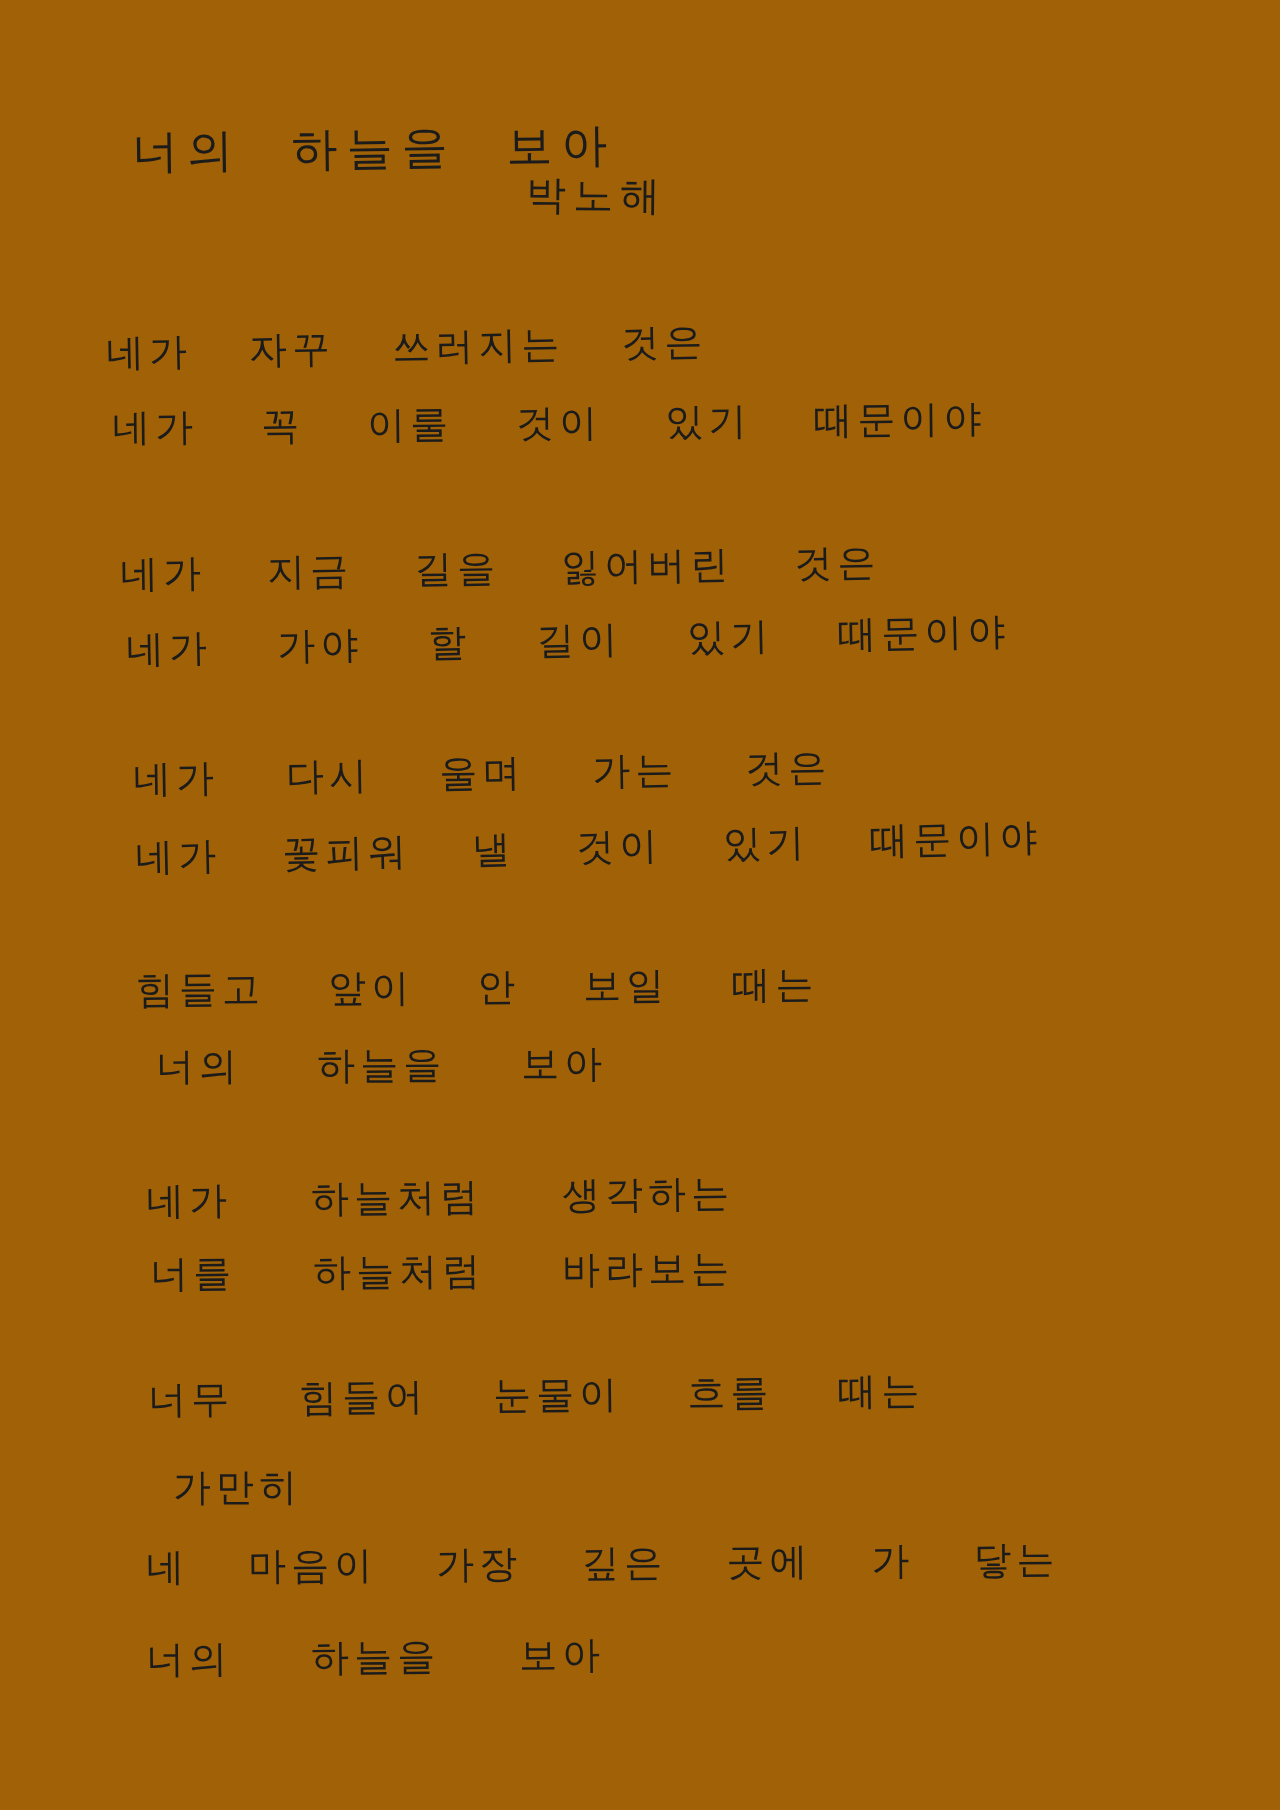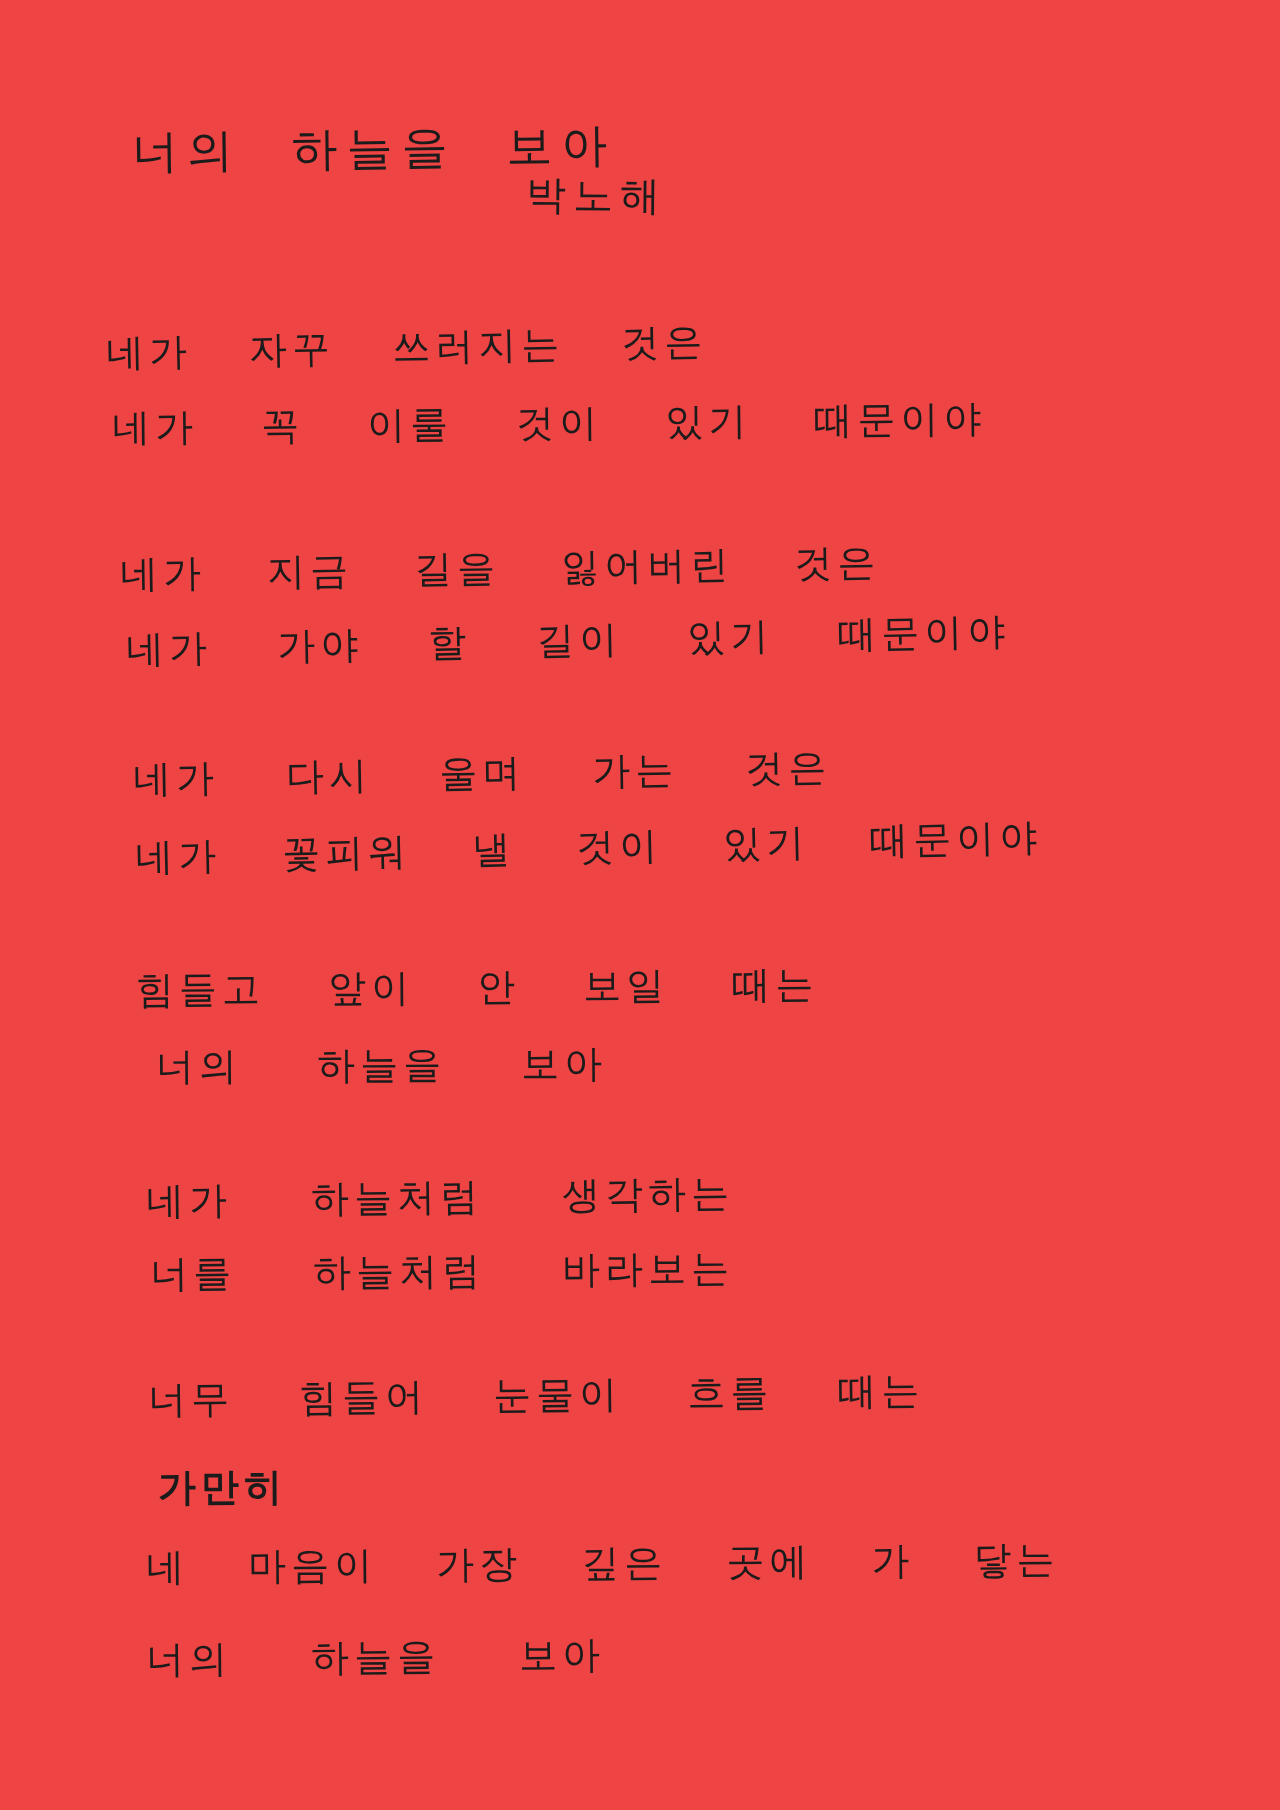--- a/index.html
+++ b/index.html
@@ -11,21 +11,21 @@
     height: 1810px;
     background: #ffffff;
     position: relative;
     overflow: hidden;
     font-family: "DejaVu Sans", "Liberation Sans", sans-serif;
     color: #1b1b1b;
   }
   .page {
     position: absolute;
     inset: 0;
-    background: #ef4444;
+    background: #a16207;
   }
   .hand {
     position: absolute;
     white-space: nowrap;
     color: #1b1b1b;
     font-weight: 400;
   }
   .title {
     top: 118px;
     left: 132px;
@@ -56,21 +56,21 @@
   .l4  { top: 748px;  left: 133px; transform: rotate(-1.0deg); word-spacing: 50px; }
   .l5  { top: 822px;  left: 135px; transform: rotate(-1.3deg); word-spacing: 44px; }
   
   .l6  { top: 962px;  left: 136px; transform: rotate(-0.5deg); word-spacing: 46px; }
   .l7  { top: 1040px; left: 156px; transform: rotate(-0.4deg); word-spacing: 58px; }
   
   .l8  { top: 1172px; left: 146px; transform: rotate(-0.8deg); word-spacing: 62px; }
   .l9  { top: 1246px; left: 150px; transform: rotate(-0.6deg); word-spacing: 60px; }
   
   .l10 { top: 1370px; left: 148px; transform: rotate(-0.7deg); word-spacing: 48px; }
-  .l11 { top: 1462px; left: 158px; transform: rotate(-0.3deg); font-weight: bold; }
+  .l11 { top: 1462px; left: 173px; transform: rotate(-0.3deg); }
   .l12 { top: 1538px; left: 146px; transform: rotate(-0.5deg); word-spacing: 42px; }
   
   .l13 { top: 1632px; left: 146px; transform: rotate(-0.6deg); word-spacing: 62px; }
 </style>
 </head>
 <body>
 
 <div class="page">
 
   <div class="hand title">너의 하늘을 보아</div>

